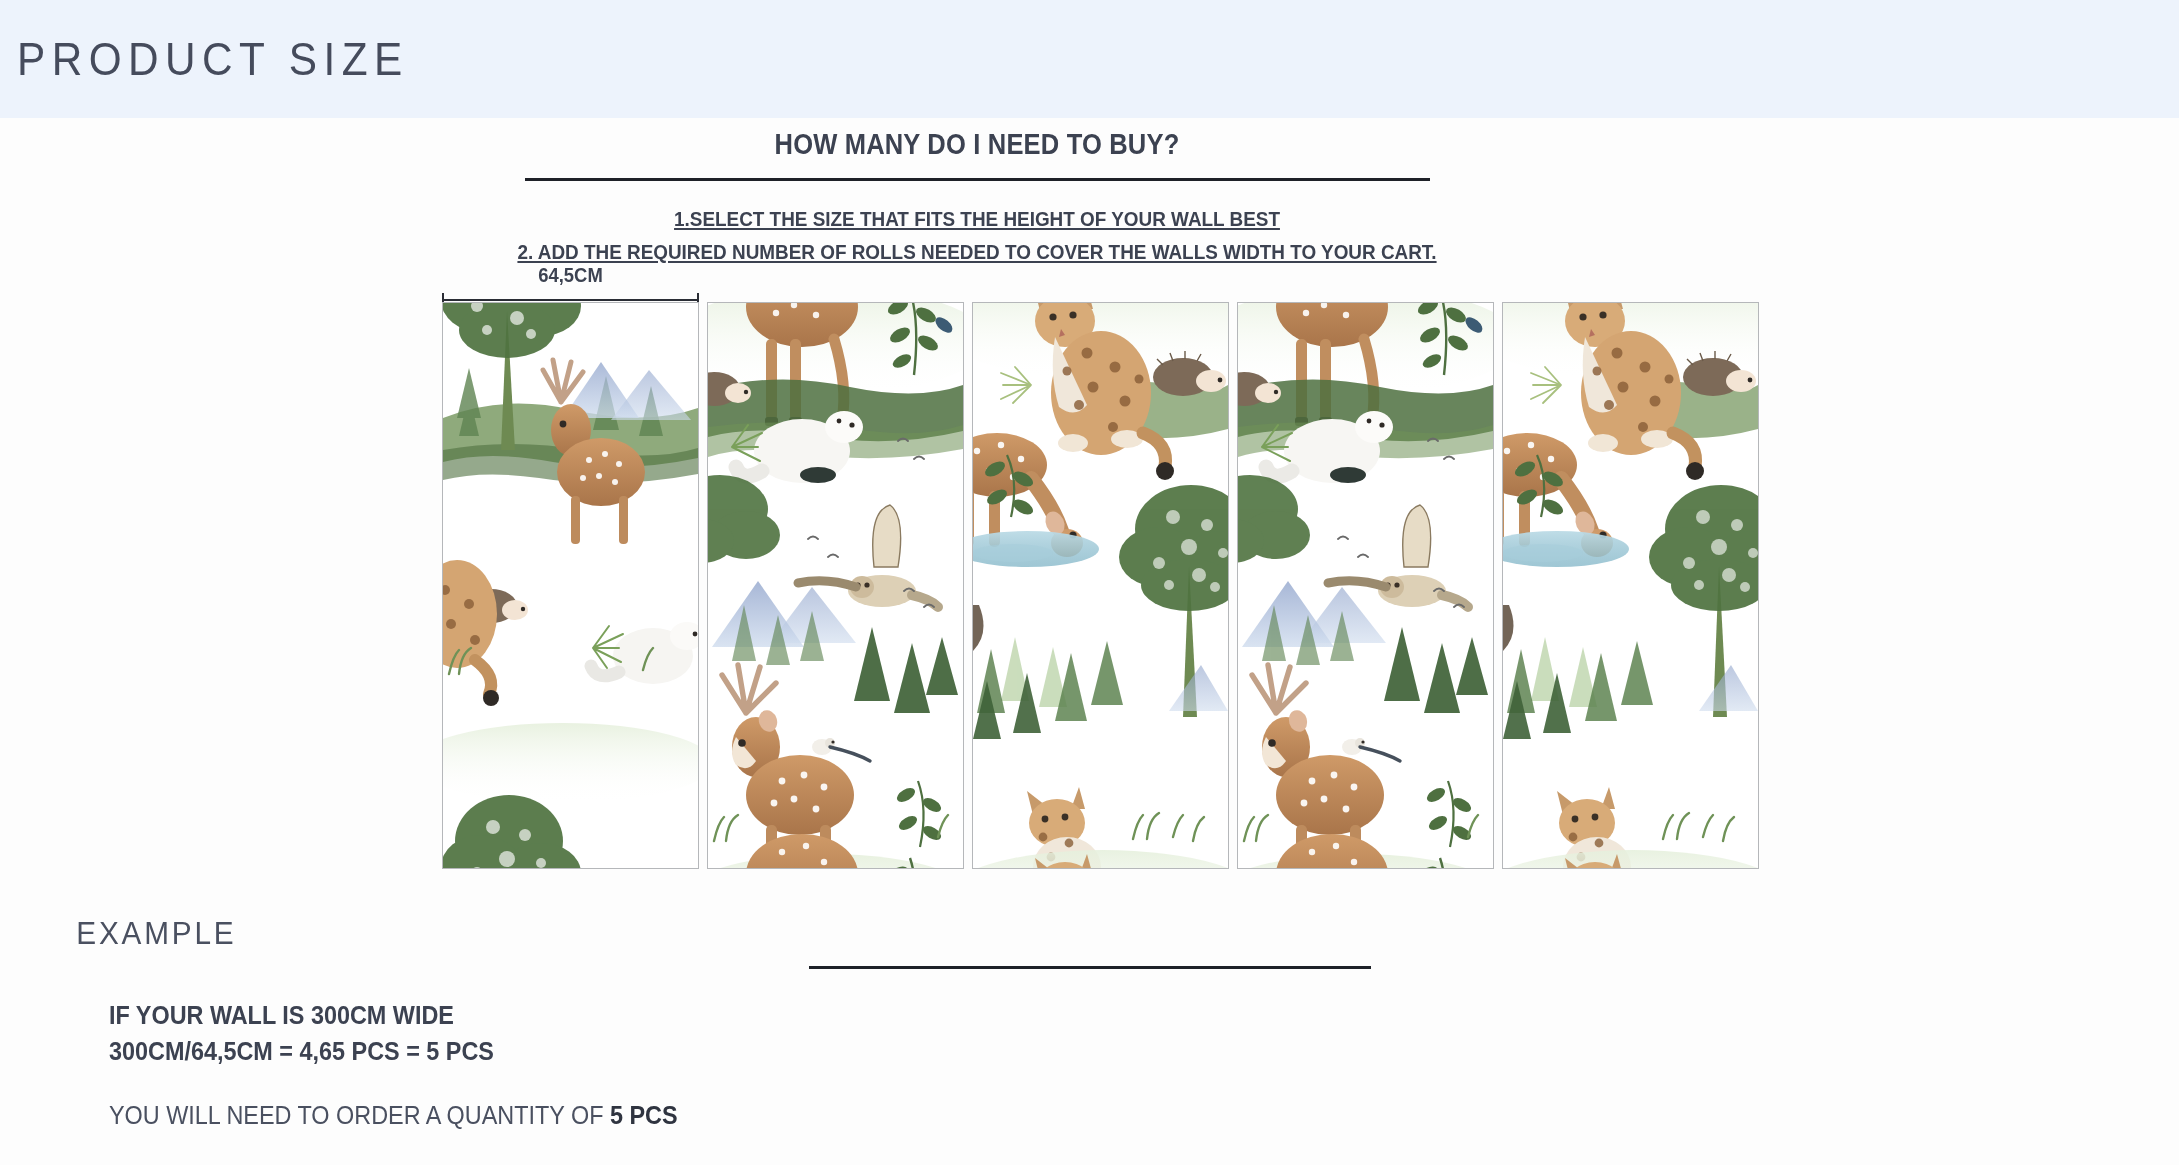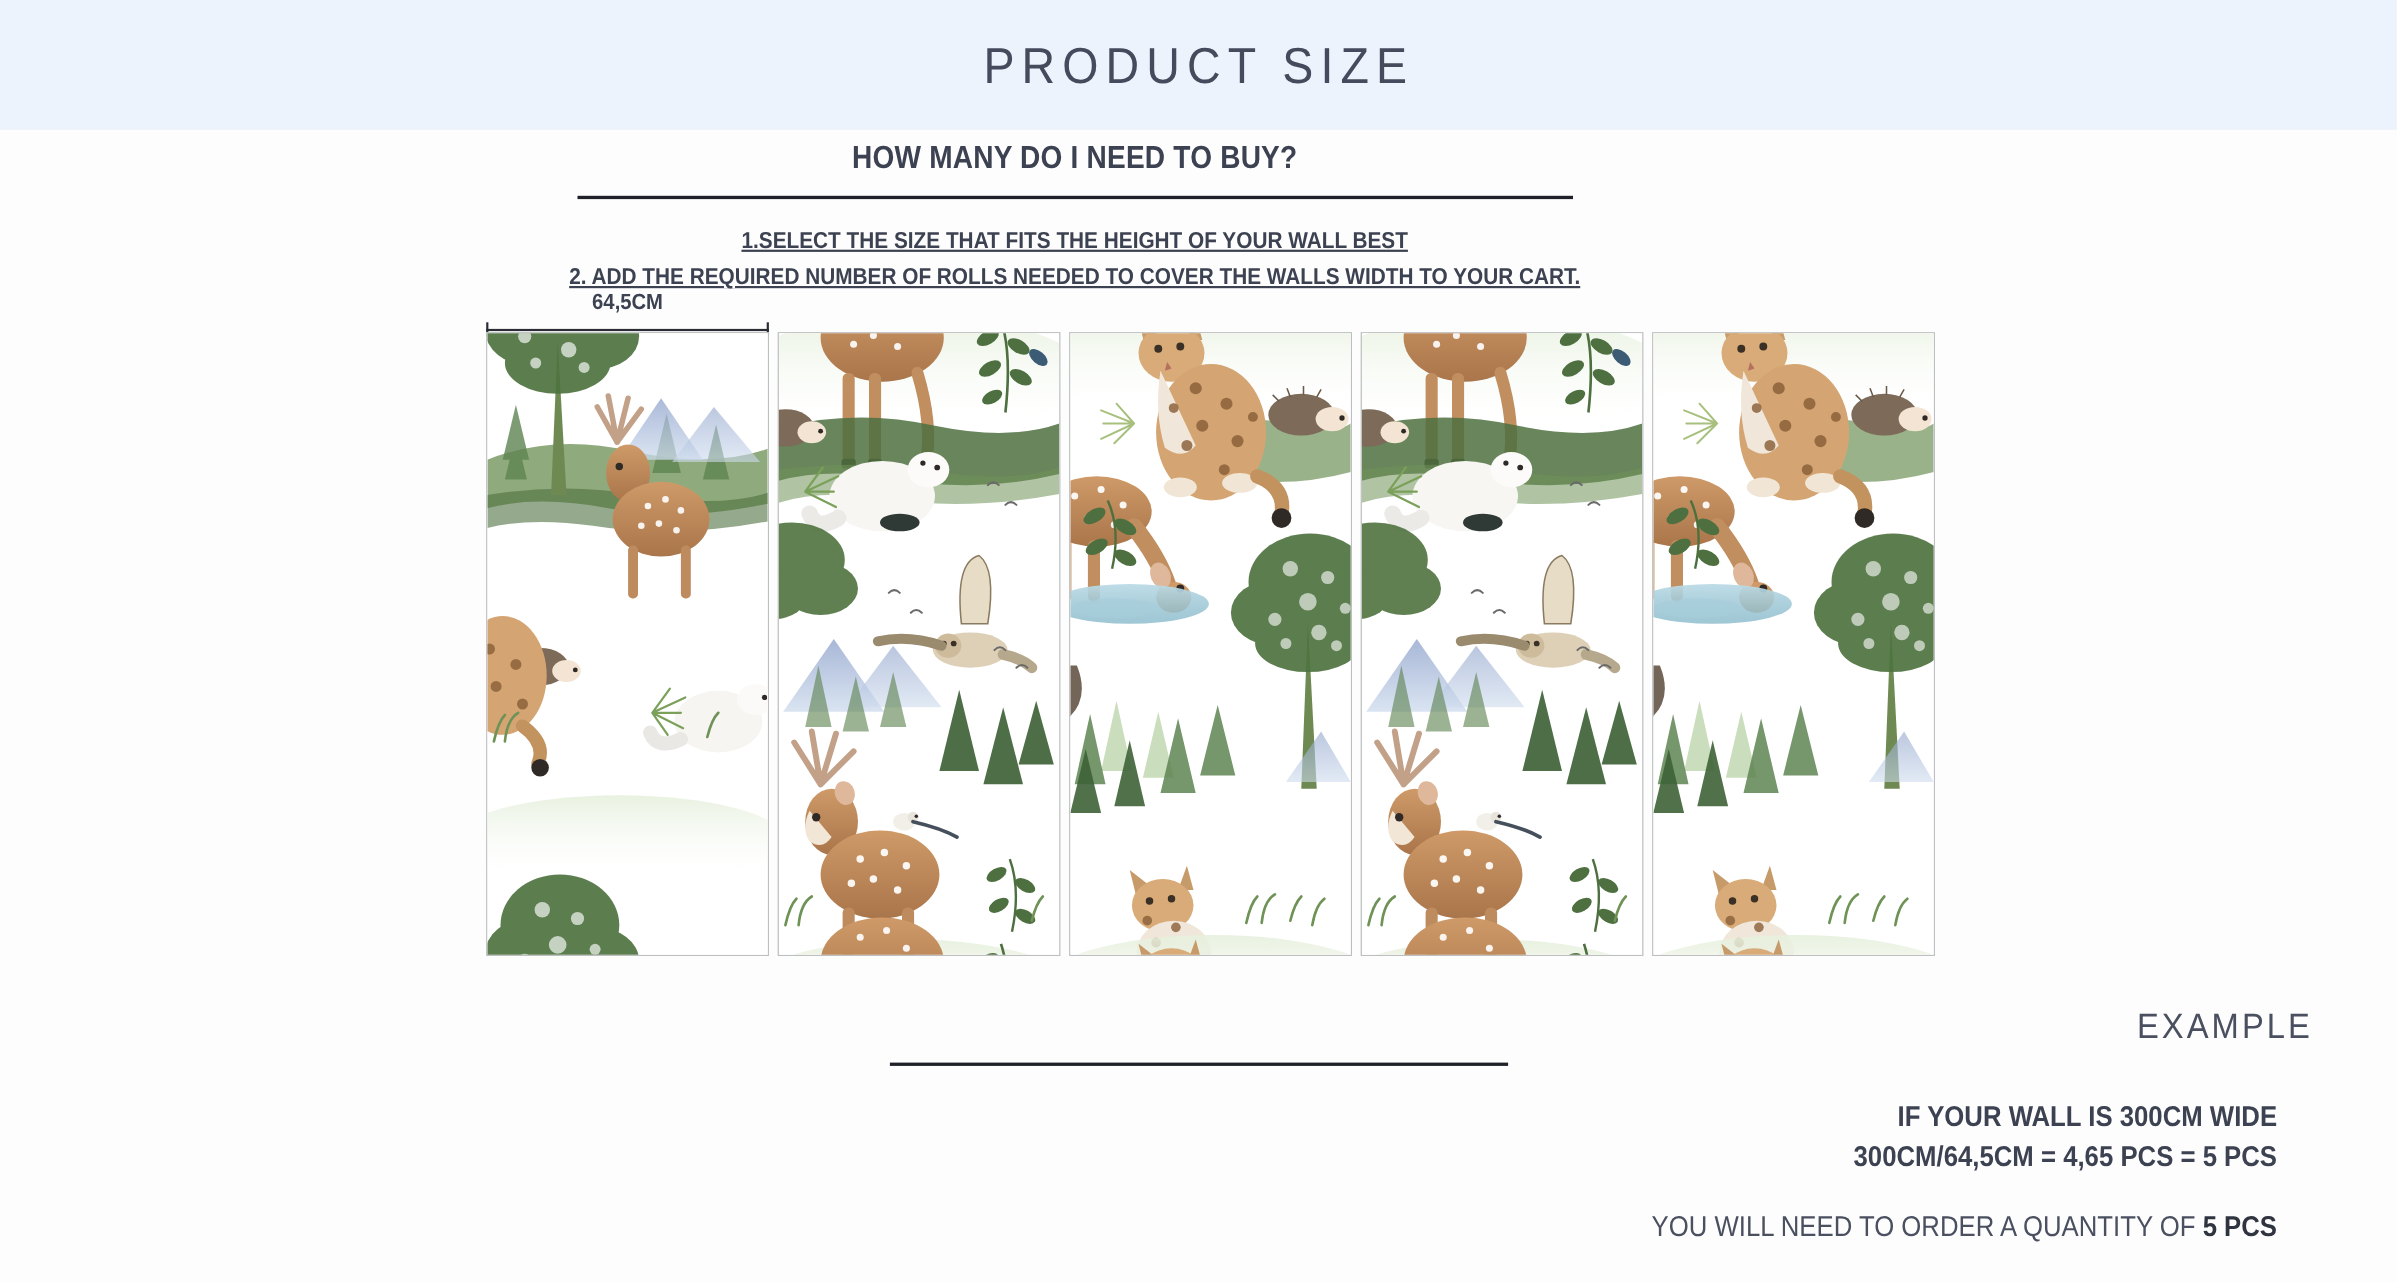--- a/index.html
+++ b/index.html
@@ -17,21 +17,20 @@
 
   
   .header-band {
     position: absolute;
     left: 0; top: 0;
     width: 2179px;
     height: 118px;
     background: #edf3fc;
     display: flex;
     align-items: center;
-    justify-content: center;
   }
   .page-title {
     font-size: 46px;
     font-weight: 300;
     letter-spacing: 7px;
     color: #454b5c;
     white-space: nowrap;
     transform: scaleX(0.92);
   }
 
@@ -134,21 +133,21 @@
   .off-c .panel-art { top: -22px; }
 
   .panel-art svg { display: block; width: 100%; height: 100%; }
 
   
   .example {
     position: absolute;
     left: 0;
     top: 915px;
     width: 2179px;
-    text-align: right;
+    text-align: left;
   }
   .example-heading {
     font-size: 32px;
     font-weight: 300;
     letter-spacing: 3px;
     color: #4a5060;
     transform: scaleX(0.93);
   }
   .rule-example {
     width: 562px;

